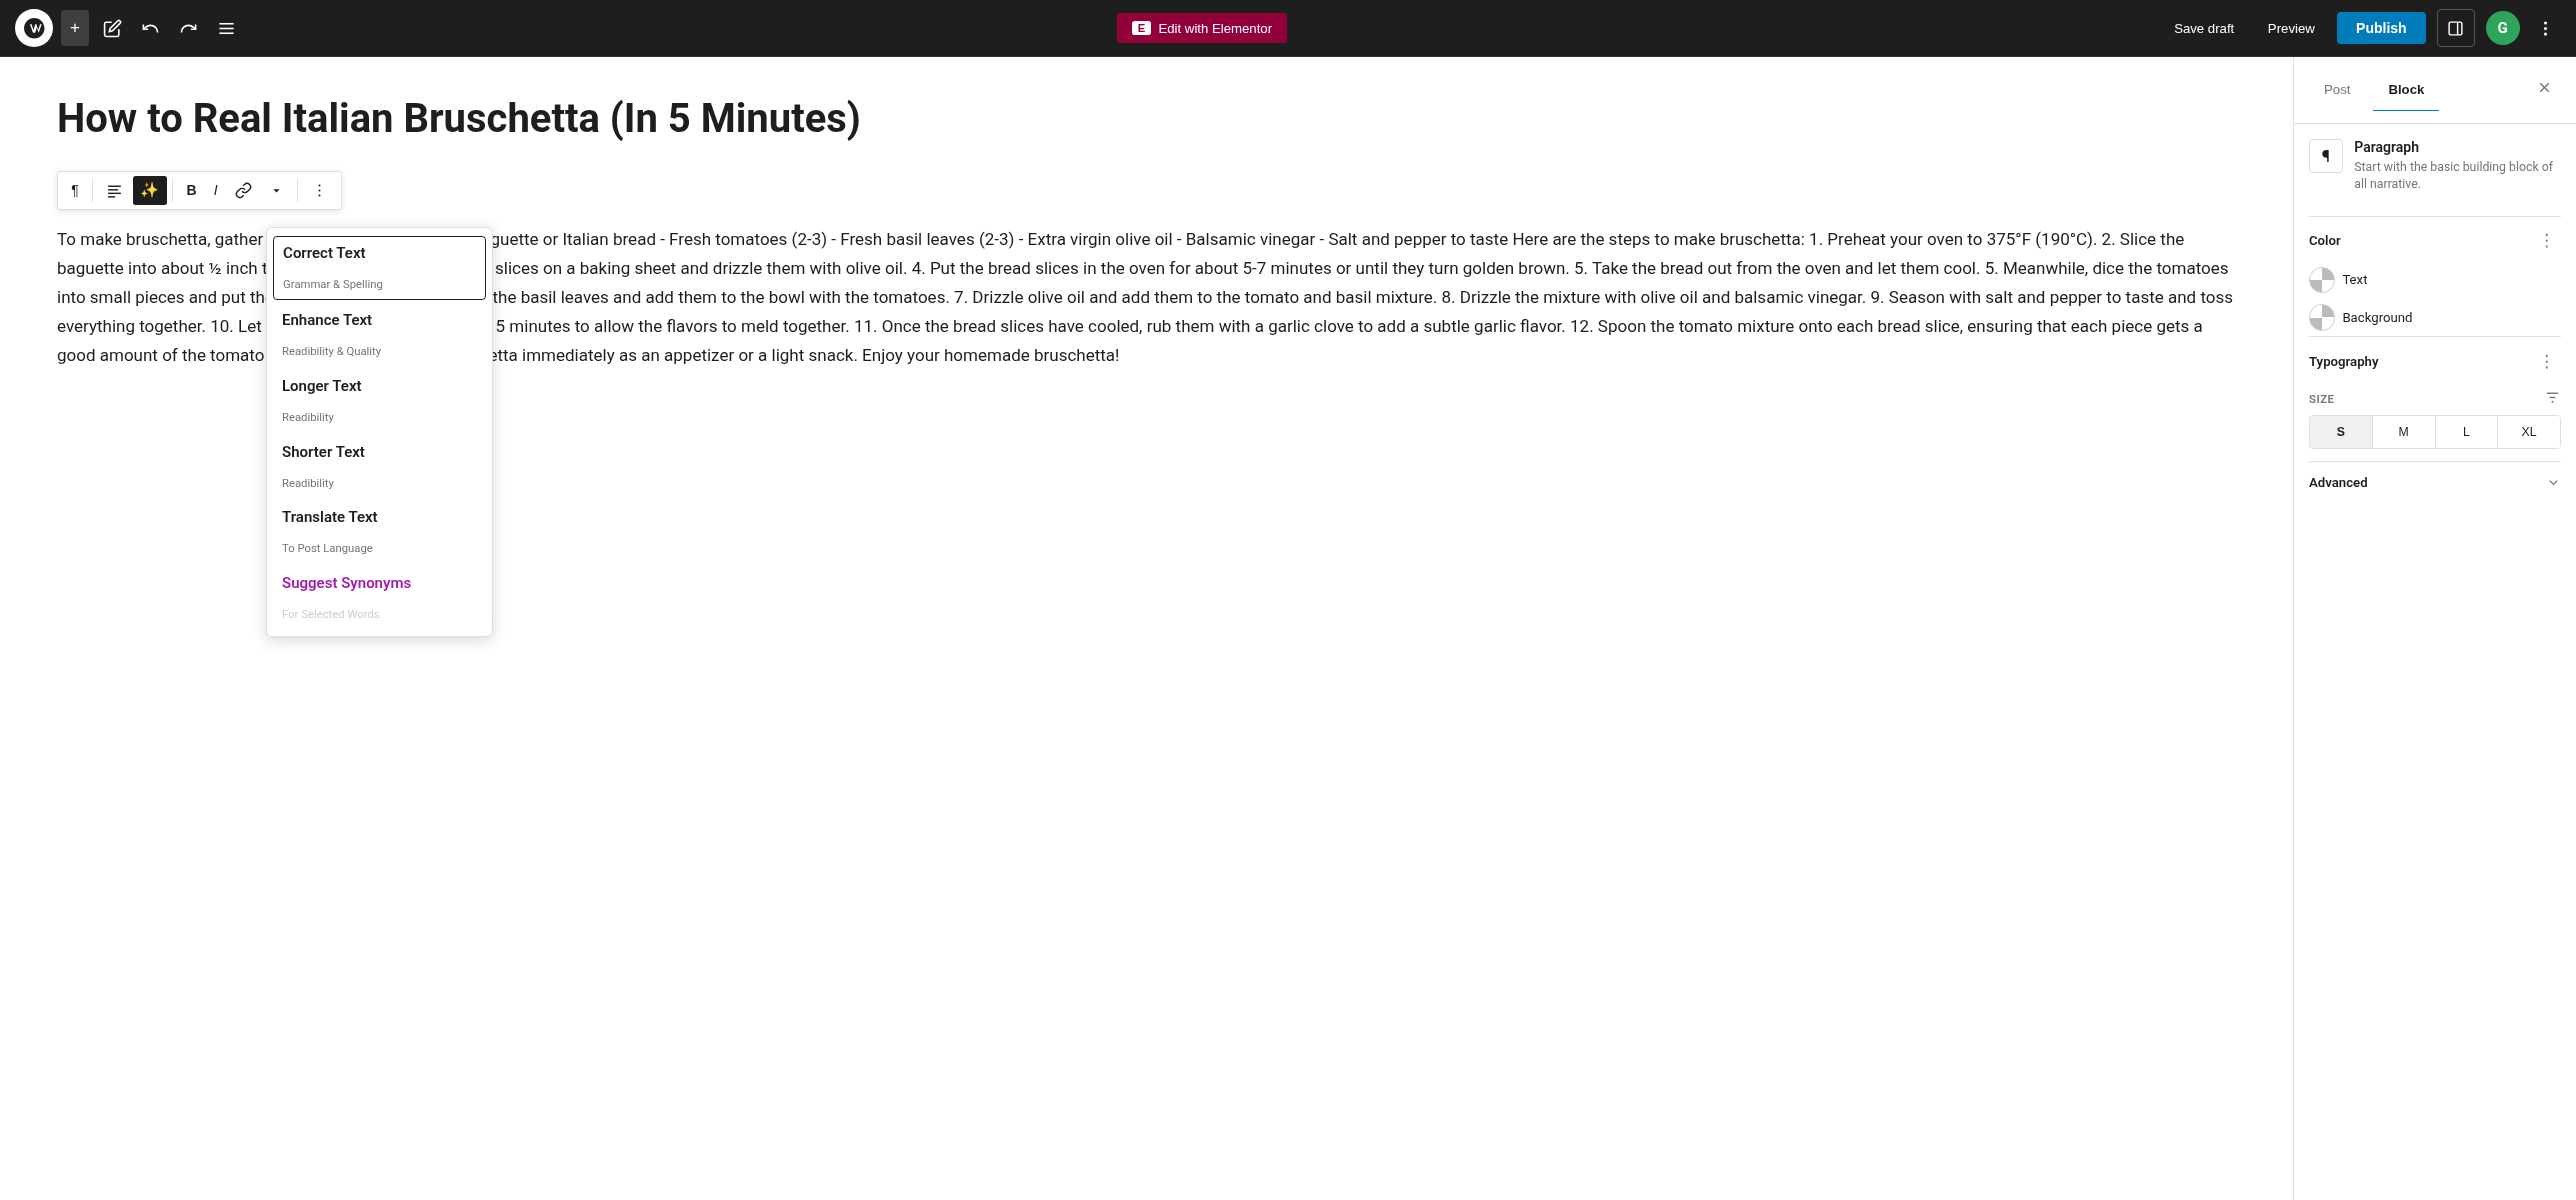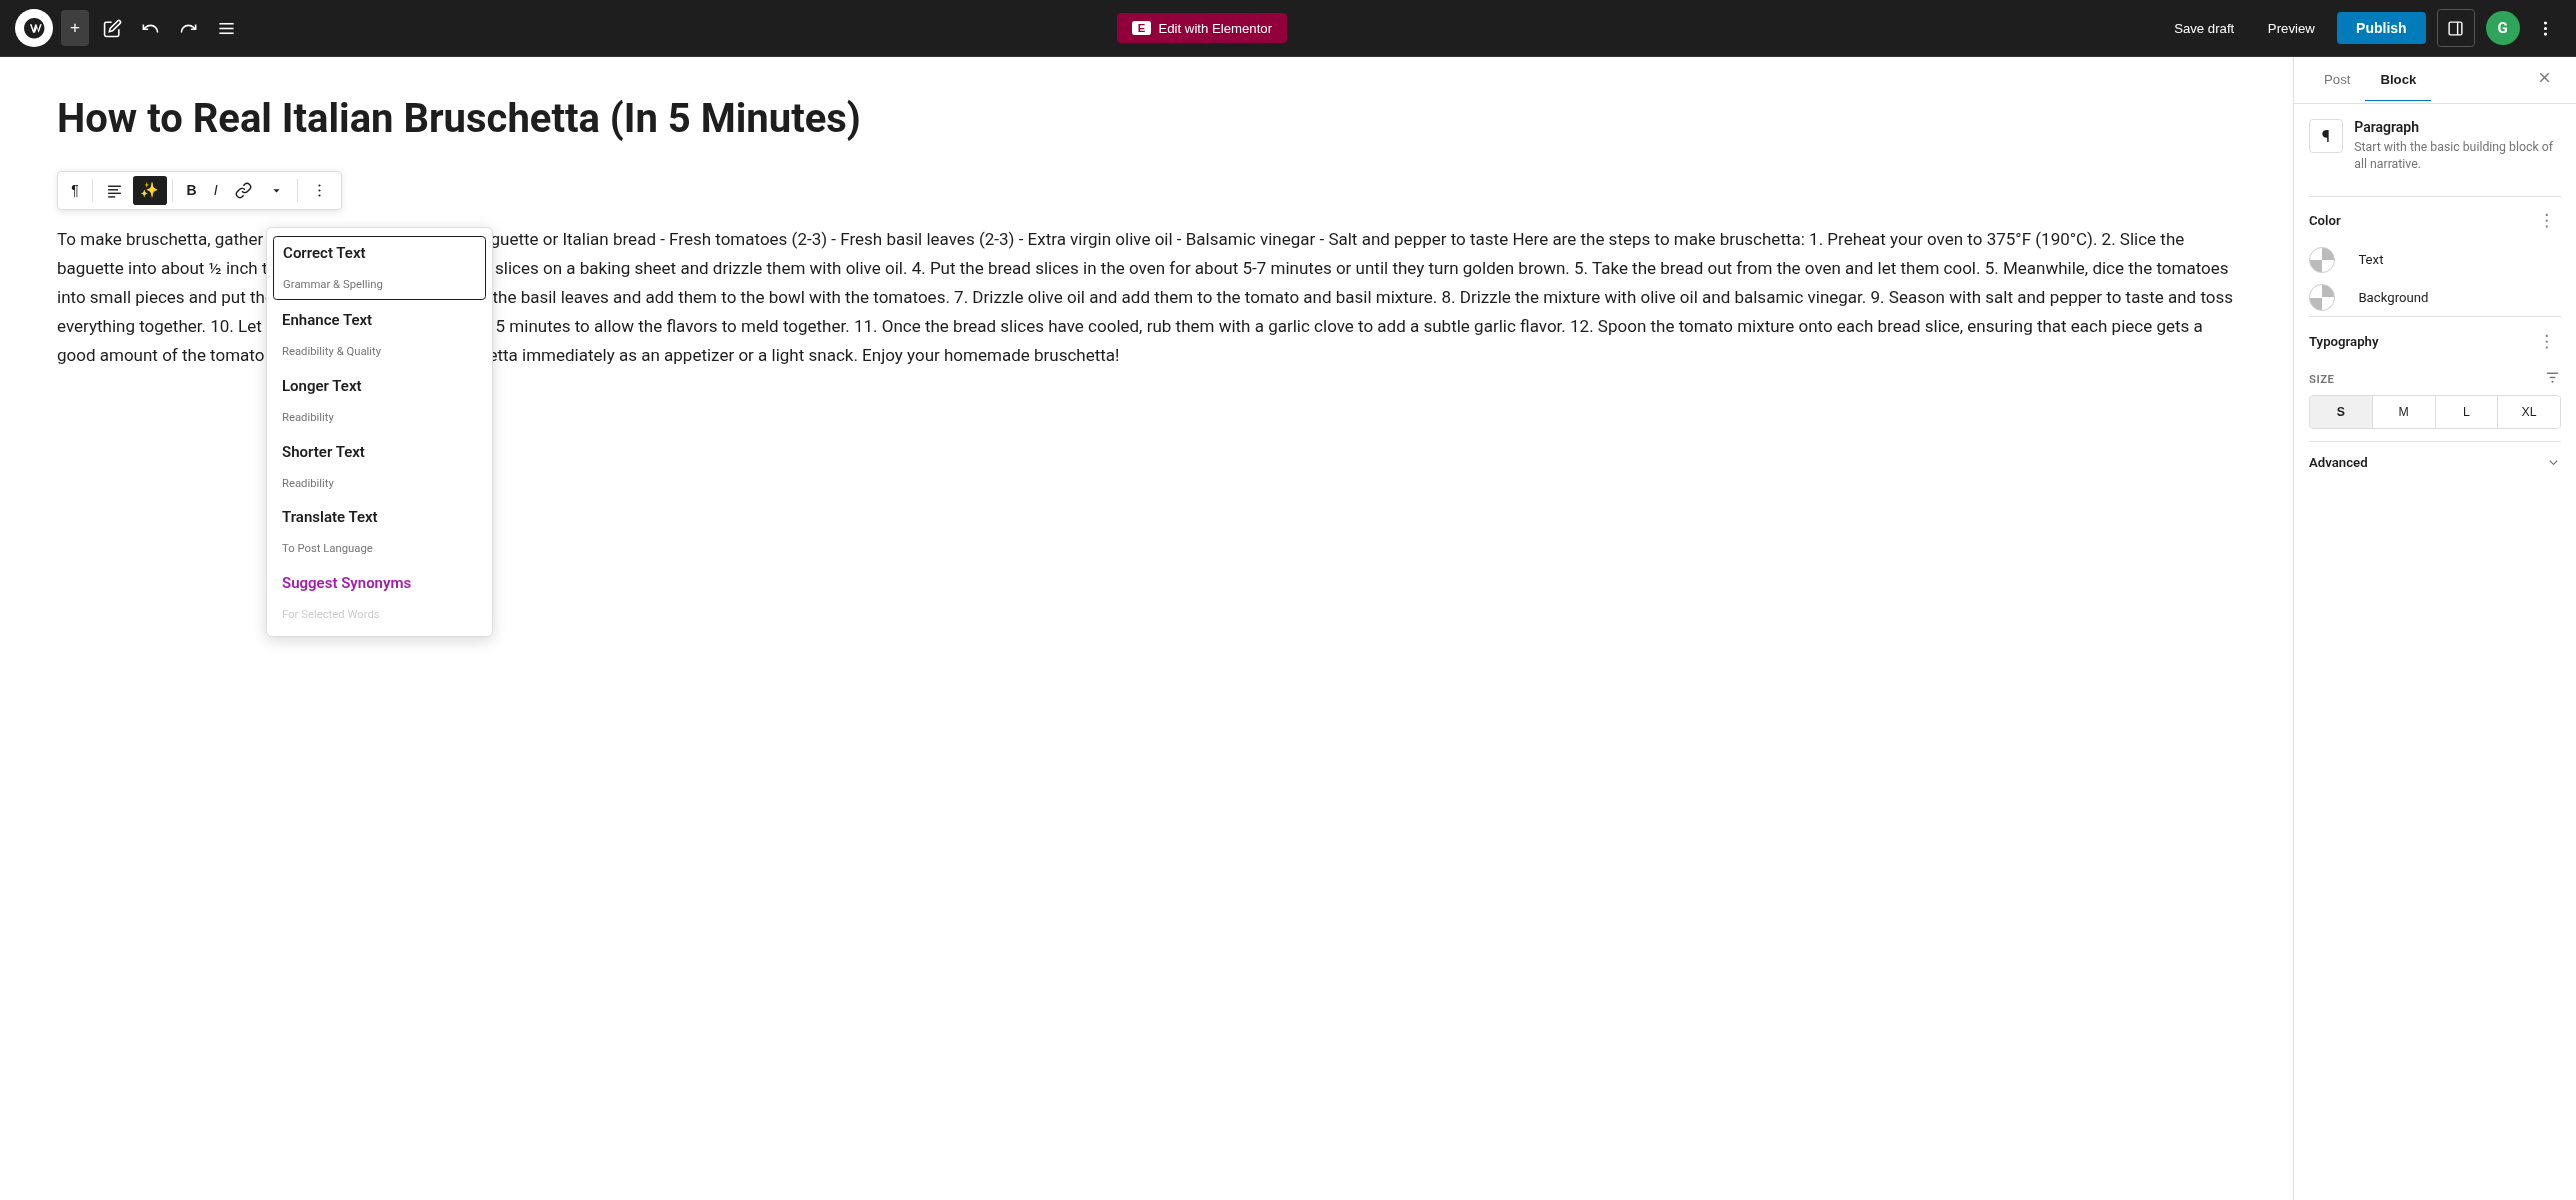--- a/index.html
+++ b/index.html
@@ -109,21 +109,21 @@
       font-size: 17px; line-height: 1.7; color: #1e1e1e;
     }
 
     
     .right-sidebar {
       width: 283px; border-left: 0.9px solid #e0e0e0; background: #fff;
       display: flex; flex-direction: column; overflow-y: auto; flex-shrink: 0;
     }
     .sidebar-tabs {
       display: flex; border-bottom: 0.9px solid #e0e0e0; align-items: center;
-      padding: 2px 15px; gap: 0;
+      padding: 12px 15px; gap: 8px;
     }
     .sidebar-tab {
       padding: 13.2px 15px; font-size: 13.2px; font-weight: 500; cursor: pointer;
       color: #757575; border-bottom: 1.9px solid transparent; background: none; border-top: none; border-left: none; border-right: none;
     }
     .sidebar-tab.active { color: #1e1e1e; border-bottom-color: #007cba; font-weight: 600; }
     .sidebar-close-btn {
       margin-left: auto; background: none; border: none; cursor: pointer;
       font-size: 19px; color: #757575; padding: 7.6px;
     }
@@ -142,21 +142,21 @@
     .sidebar-section { margin-bottom: 0; }
     .sidebar-section-header {
       display: flex; align-items: center; justify-content: space-between;
       padding: 11.3px 0 7.6px 0; border-top: 0.9px solid #e0e0e0;
     }
     .sidebar-section-title { font-size: 13.2px; font-weight: 600; color: #1e1e1e; }
     .sidebar-section-options-btn {
       background: none; border: none; cursor: pointer; font-size: 17px; color: #757575; padding: 1.9px 5.7px;
     }
     .color-row {
-      display: flex; align-items: center; gap: 23px; padding: 5.7px 0;
+      display: flex; align-items: center; gap: 7px; padding: 5.7px 0;
     }
     .color-circle {
       width: 26.4px; height: 26.4px; border-radius: 50%; border: 0.9px solid #ddd;
       background: conic-gradient(#ccc 0deg 90deg, #fff 90deg 180deg, #ccc 180deg 270deg, #fff 270deg 360deg);
       flex-shrink: 0;
     }
     .color-label { font-size: 13.2px; color: #1e1e1e; }
 
     
     .typography-section { margin-bottom: 0; }

